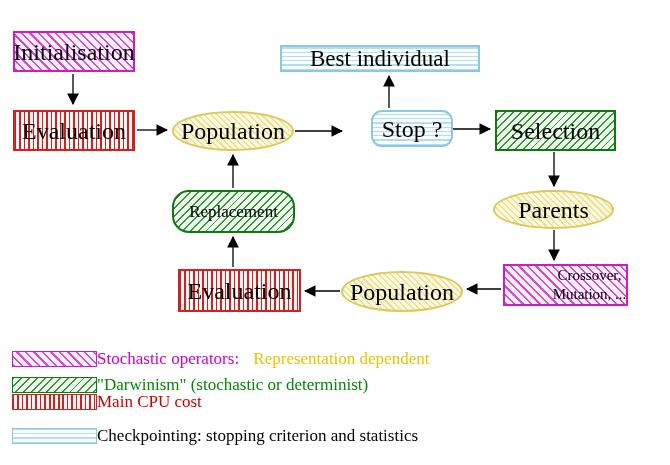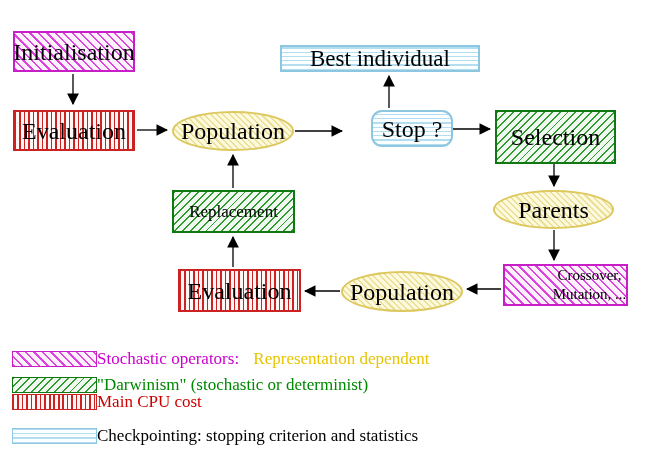--- a/index.html
+++ b/index.html
@@ -41,26 +41,26 @@
   #node-generation{
     border:4px dashed #ee7e7e;border-radius:50%;
     color:#ee8585;font-size:22px;background:transparent;
   }
   
   #node-initialisation{left:13px;top:31px;width:122px;height:41px;}
   #node-evaluation-top{left:13px;top:110px;width:122px;height:41px;}
   #node-population{left:172px;top:111px;width:122px;height:40px;}
   #node-best-individual{left:280px;top:45px;width:200px;height:27px;}
   #node-stop{left:347px;top:110px;width:82px;height:37px;margin-left:24px;}
-  #node-selection{left:495px;top:110px;width:121px;height:54px;}
+  #node-selection{left:495px;top:110px;width:121px;height:41px;}
   #node-parents{left:493px;top:190px;width:121px;height:39px;}
   #node-crossover{left:503px;top:264px;width:125px;height:42px;padding-left:48px;}
   #node-offspring{left:341px;top:271px;width:122px;height:41px;}
   #node-evaluation-bottom{left:178px;top:269px;width:123px;height:43px;}
-  #node-replacement{left:172px;top:190px;width:123px;height:43px;}
+  #node-replacement{left:172px;top:190px;width:123px;height:43px;border-radius:17px;}
   #node-generation{left:313px;top:168px;width:168px;height:88px;}
   
   #arrows{position:absolute;left:0;top:0;width:670px;height:465px;pointer-events:none;}
   
   .legend-row{position:absolute;left:12px;display:flex;align-items:center;height:20px;}
   .swatch{width:85px;height:16px;box-sizing:border-box;flex:none;}
   .swatch.hatch-magenta,.swatch.stripe-red,.swatch.hatch-green,.swatch.stripe-cyan{border-width:1.5px;}
   .legend-text{font-size:17px;white-space:nowrap;}
   .legend-text .secondary{margin-left:10px;}
   #legend-row-0{top:349px;} #legend-row-1{top:375px;}

